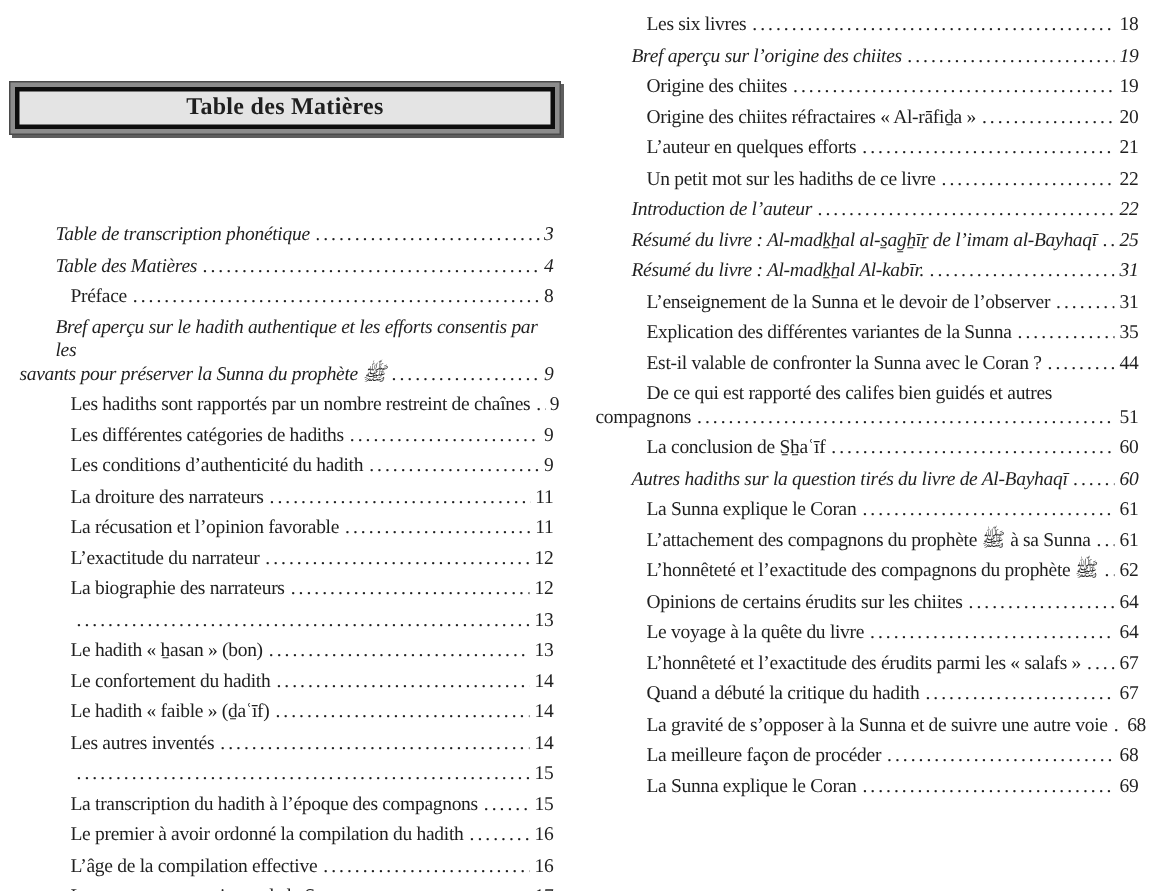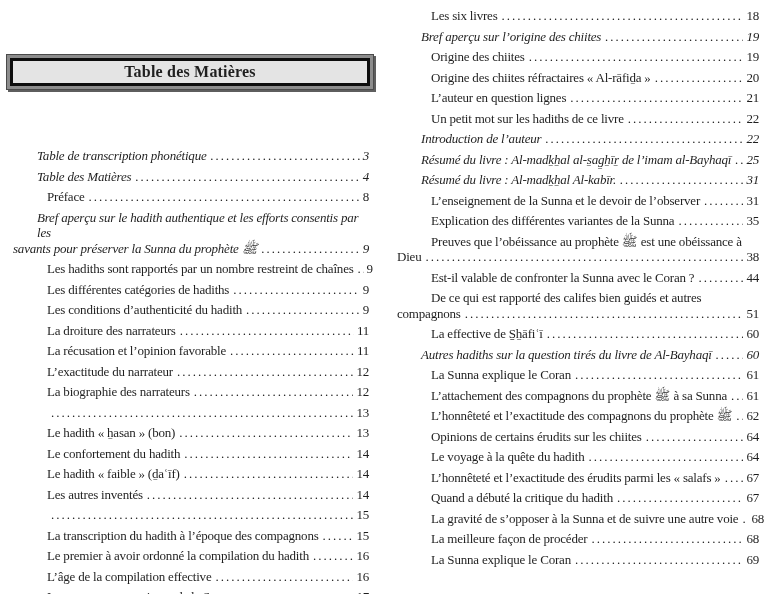--- a/index.html
+++ b/index.html
@@ -232,21 +232,21 @@
       </div>
       <div class="toc-entry item">
         <div class="t-line row lead-item">
           <span class="toc-text">Origine des chiites réfractaires «  Al-rāfiḏa  »</span>
           <span class="leader"></span>
           <span class="toc-page">20</span>
         </div>
       </div>
       <div class="toc-entry item">
         <div class="t-line row lead-item">
-          <span class="toc-text">L’auteur en question lignes</span>
+          <span class="toc-text">L’auteur en quelques efforts</span>
           <span class="leader"></span>
           <span class="toc-page">21</span>
         </div>
       </div>
       <div class="toc-entry item">
         <div class="t-line row lead-item">
           <span class="toc-text">Un petit mot sur les hadiths de ce livre</span>
           <span class="leader"></span>
           <span class="toc-page">22</span>
         </div>
@@ -277,48 +277,40 @@
           <span class="toc-text">L’enseignement de la Sunna et le devoir de l’observer</span>
           <span class="leader"></span>
           <span class="toc-page">31</span>
         </div>
       </div>
       <div class="toc-entry item">
         <div class="t-line row lead-item">
           <span class="toc-text">Explication des différentes variantes de la Sunna</span>
           <span class="leader"></span>
           <span class="toc-page">35</span>
-        </div>
-      </div>
-      <div class="toc-entry item">
-        <div class="t-line lead-item">Preuves que l’obéissance au prophète ﷺ est une obéissance à</div>
-        <div class="t-line row cont">
-          <span class="toc-text">Dieu</span>
-          <span class="leader"></span>
-          <span class="toc-page">38</span>
         </div>
       </div>
       <div class="toc-entry item">
         <div class="t-line row lead-item">
           <span class="toc-text">Est-il valable de confronter la Sunna avec le Coran ?</span>
           <span class="leader"></span>
           <span class="toc-page">44</span>
         </div>
       </div>
       <div class="toc-entry item">
         <div class="t-line lead-item">De ce qui est rapporté des califes bien guidés et autres</div>
         <div class="t-line row cont">
           <span class="toc-text">compagnons</span>
           <span class="leader"></span>
           <span class="toc-page">51</span>
         </div>
       </div>
       <div class="toc-entry item">
         <div class="t-line row lead-item">
-          <span class="toc-text">La effective de S̱ẖāfiʿī</span>
+          <span class="toc-text">La conclusion de S̱ẖaʿīf</span>
           <span class="leader"></span>
           <span class="toc-page">60</span>
         </div>
       </div>
       <div class="toc-entry section">
         <div class="t-line row lead-section">
           <span class="toc-text">Autres hadiths sur la question tirés du livre de Al-Bayhaqī</span>
           <span class="leader"></span>
           <span class="toc-page">60</span>
         </div>
@@ -346,21 +338,21 @@
       </div>
       <div class="toc-entry item">
         <div class="t-line row lead-item">
           <span class="toc-text">Opinions de certains érudits sur les chiites</span>
           <span class="leader"></span>
           <span class="toc-page">64</span>
         </div>
       </div>
       <div class="toc-entry item">
         <div class="t-line row lead-item">
-          <span class="toc-text">Le voyage à la quête du hadith</span>
+          <span class="toc-text">Le voyage à la quête du livre</span>
           <span class="leader"></span>
           <span class="toc-page">64</span>
         </div>
       </div>
       <div class="toc-entry item">
         <div class="t-line row lead-item">
           <span class="toc-text">L’honnêteté et l’exactitude des érudits parmi les «  salafs  »</span>
           <span class="leader"></span>
           <span class="toc-page">67</span>
         </div>

